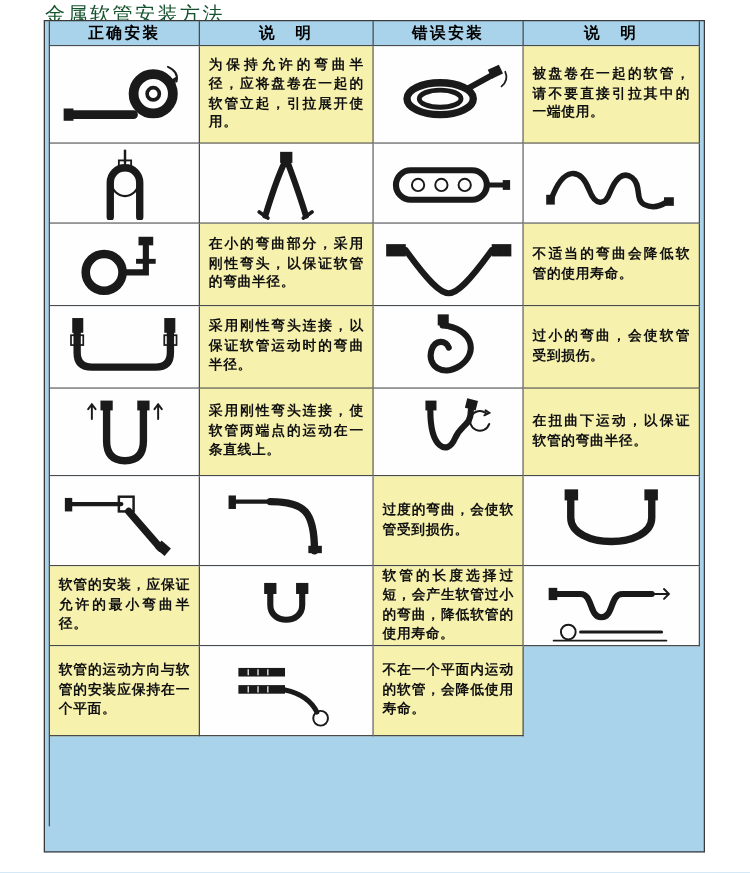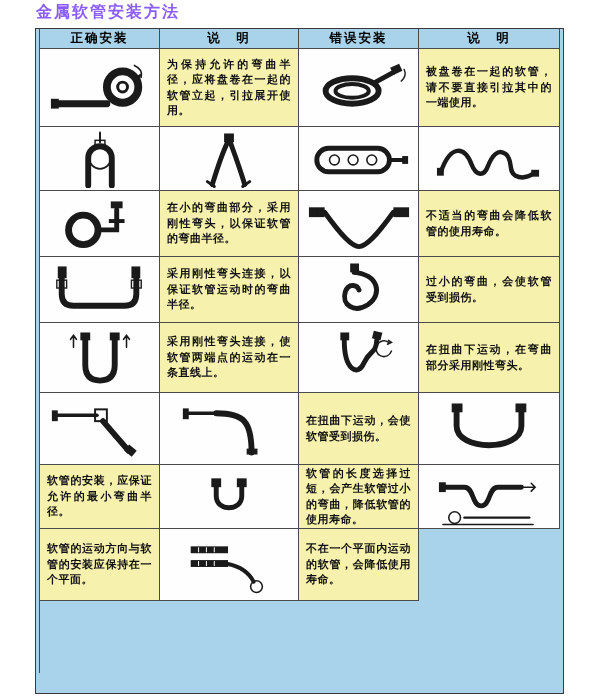--- a/index.html
+++ b/index.html
@@ -3,24 +3,24 @@
 <meta charset="utf-8">
 <style>
   html,body{margin:0;padding:0;}
   body{
     width:600px;height:698px;background:#ffffff;position:relative;
     font-family:"Liberation Sans", sans-serif;
   }
   .title{
     position:absolute;left:36px;top:2px;margin:0;
     font-family:"Liberation Serif", serif;
-    font-size:16px;font-weight:bold;letter-spacing:2px;color:#8b5cf6;
+    font-size:16px;font-weight:normal;letter-spacing:2px;color:#14532d;
   }
   .panel{
-    position:absolute;left:35px;top:28px;width:529px;height:666px;
+    position:absolute;left:35px;top:16px;width:529px;height:666px;
     background:#A9D3EB;border:1px solid #3a3a3a;box-sizing:border-box;
   }
   .grid{
     display:grid;
     grid-template-columns:120px 139px 120px 141px;
     grid-template-rows:20px 78px 64px 66px 66px 70px 72px 64px 72px 72px;
     margin:0 3px;
     border-left:1px solid #4a4a4a;
   }
   .cell{
@@ -187,42 +187,42 @@
       </div>
     <div class="cell img">
       <svg width="108" height="62" viewBox="0 0 110 62">
         <rect class="f" x="36" y="5" width="9" height="8"></rect>
         <path class="s" d="M40,13 C40,44 54,50 60,36 C65,24 73,26 73,13" stroke-width="5"></path>
         <rect class="f" x="69" y="4" width="9" height="8" transform="rotate(14 73 8)"></rect>
         <path class="s" d="M88,24 a8,8 0 1 1 -3,-9 M85,13 l3,2 l-4,2" stroke-width="1.6"></path>
       </svg>
     </div>
     <div class="cell txt">
-        <span>在扭曲下运动，在弯曲部分采用刚性弯头。</span>
+        <span>在扭曲下运动，以保证软管的弯曲半径。</span>
       </div>
 
     <div class="cell img">
       <svg width="108" height="56" viewBox="0 0 110 56">
         <rect class="f" x="6" y="9" width="6" height="11"></rect>
         <line class="s" x1="12" y1="14" x2="52" y2="14" stroke-width="3.5"></line>
         <rect class="s" x="50" y="8" width="12" height="12" stroke-width="2"></rect>
         <path class="s" d="M58,20 L84,50" stroke-width="6"></path>
         <rect class="f" x="81" y="46" width="10" height="8" transform="rotate(40 86 50)"></rect>
       </svg>
     </div>
     <div class="cell img">
       <svg width="108" height="56" viewBox="0 0 110 56">
         <rect class="f" x="8" y="7" width="6" height="11"></rect>
         <line class="s" x1="14" y1="12" x2="42" y2="12" stroke-width="3.5"></line>
         <path class="s" d="M42,12 C70,12 78,20 78,52" stroke-width="6"></path>
         <rect class="f" x="73" y="48" width="11" height="6"></rect>
       </svg>
     </div>
     <div class="cell txt">
-        <span>在扭曲下运动，会使软管受到损伤。</span>
+        <span>过度的弯曲，会使软管受到损伤。</span>
       </div>
 
     <div class="cell img">
       <svg width="108" height="62" viewBox="0 0 110 62">
         <rect class="f" x="17" y="5" width="11" height="9"></rect>
         <rect class="f" x="82" y="5" width="11" height="9"></rect>
         <path class="s" d="M22,14 V28 C22,54 88,54 88,28 V14" stroke-width="6"></path>
       </svg>
     </div>
     <div class="cell txt">

